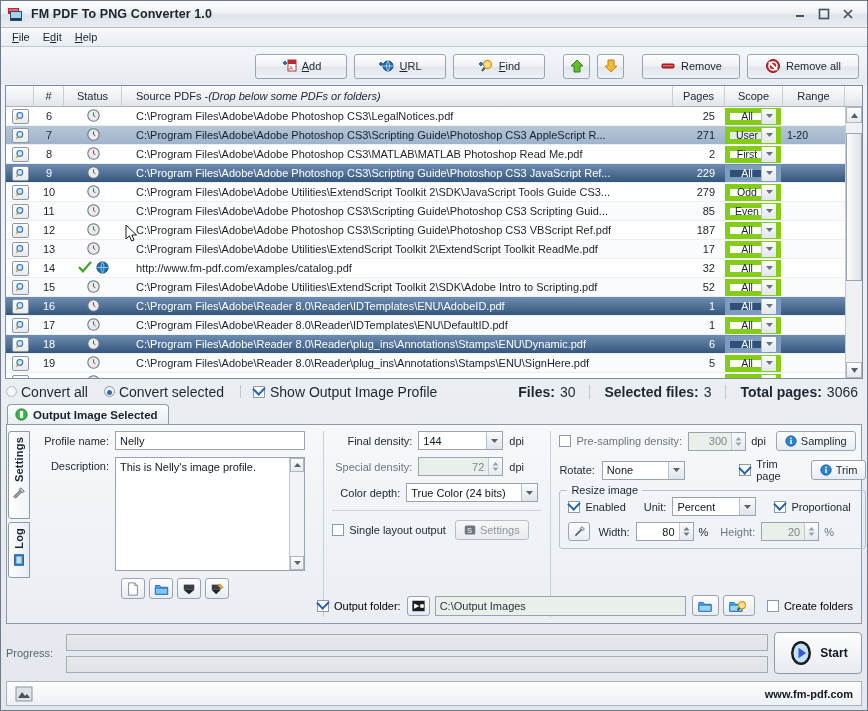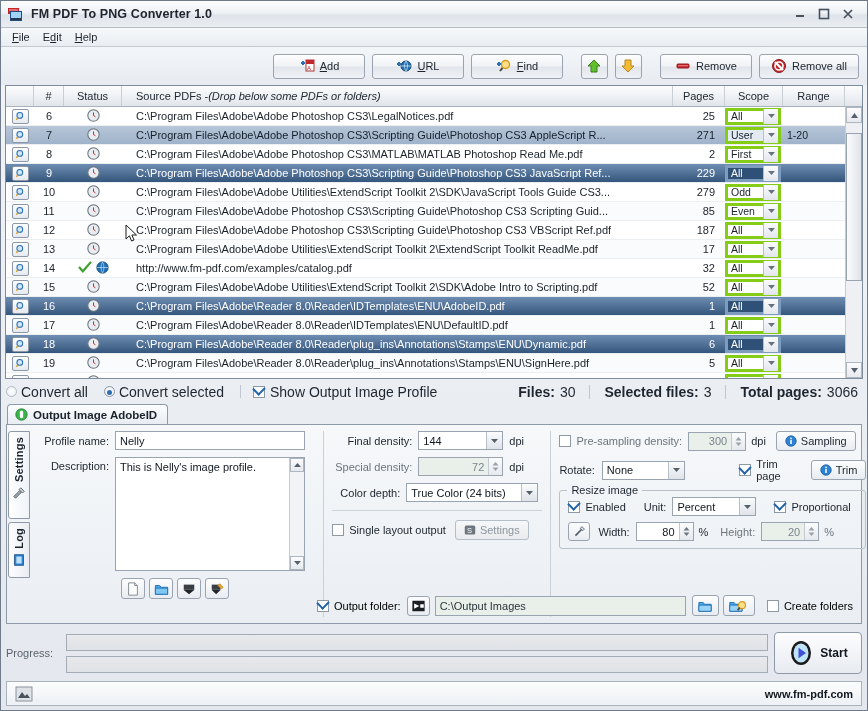--- a/index.html
+++ b/index.html
@@ -54,21 +54,21 @@
   
   .toolbar {
     height: 38px; flex: none;
     display: flex; align-items: center; justify-content: flex-end;
     padding: 0 8px; gap: 7px;
     background: linear-gradient(#f3f6f9, #e7ebf1);
   }
   .tbtn {
     height: 25px; min-width: 92px;
     display: flex; align-items: center; justify-content: center; gap: 5px;
-    padding: 0 11px;
+    padding: 0 17px;
     background: linear-gradient(#fdfdfe 0%, #f0f2f5 48%, #e2e6ec 52%, #eef1f5 100%);
     border: 1px solid #9aa4b0; border-radius: 3px;
     font-size: 11px; color: #1d242c; cursor: default;
     box-shadow: inset 0 1px 0 #fff;
   }
   .tbtn.sq { min-width: 0; width: 27px; padding: 0; }
   .tbtn u { text-decoration: underline; }
   .tb-sep { width: 4px; }
   .ic { width: 16px; height: 16px; display: inline-block; flex: none; position: relative; }
   
@@ -121,21 +121,21 @@
   .c-scope { width: 58px; }
   .c-range { width: 62px; padding-left: 4px; }
   .c-sb { width: 17px; }
   .mag-btn {
     width: 17px; height: 15px; border: 1px solid #8d98a6; border-radius: 2px;
     background: linear-gradient(#fcfdfe, #e6eaf0);
     display: flex; align-items: center; justify-content: center;
   }
   .scope-box {
     display: flex; align-items: center; width: 56px; height: 17px;
-    background: #fff; border: 3px solid #84cc16;
+    background: #fff; border: 5px solid #84cc16; text-align: center;
   }
   .row.sel-light .scope-box { background: #e3eaf2; }
   .row.sel-dark .scope-box { background: #2f5178; border-color: #7e9cbd; color: #fff; }
   .scope-txt { flex: 1 1 auto; padding-left: 3px; font-size: 10.5px; }
   .scope-arrow {
     width: 15px; height: 15px; flex: none;
     background: linear-gradient(#fafbfc, #e2e6ec);
     border-left: 1px solid #b7bfc9;
     display: flex; align-items: center; justify-content: center;
   }
@@ -975,21 +975,21 @@
   </div>
 
   <div class="tabstrip">
     <div class="tab">
       <span class="ic" style="width:13px;height:13px">
         <svg width="13" height="13" viewBox="0 0 16 16">
           <circle cx="8" cy="8" r="7" fill="#39b54a" stroke="#1f7a2c"></circle>
           <rect x="6" y="3.5" width="4" height="9" rx="1.6" fill="#fff"></rect>
         </svg>
       </span>
-      <span>Output Image AdobeID</span>
+      <span>Output Image Selected</span>
     </div>
   </div>
 
   <div class="panel">
     <div class="vtabs">
       <div class="vtab active" style="height:88px">
         <span class="vlabel">Settings</span>
         <span class="ic" style="width:14px;height:14px">
           <svg width="14" height="14" viewBox="0 0 16 16">
             <path d="M2 12 L9 5 L11 7 L4 14 Z" fill="#9aa3ab" stroke="#5c646c"></path>

